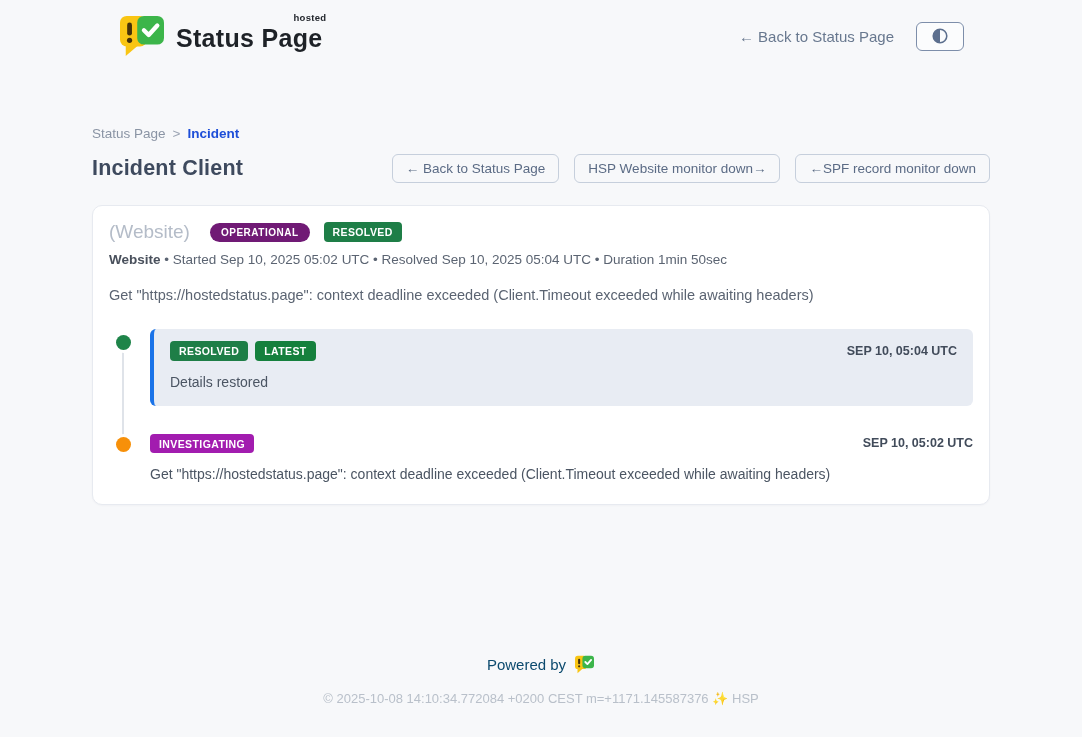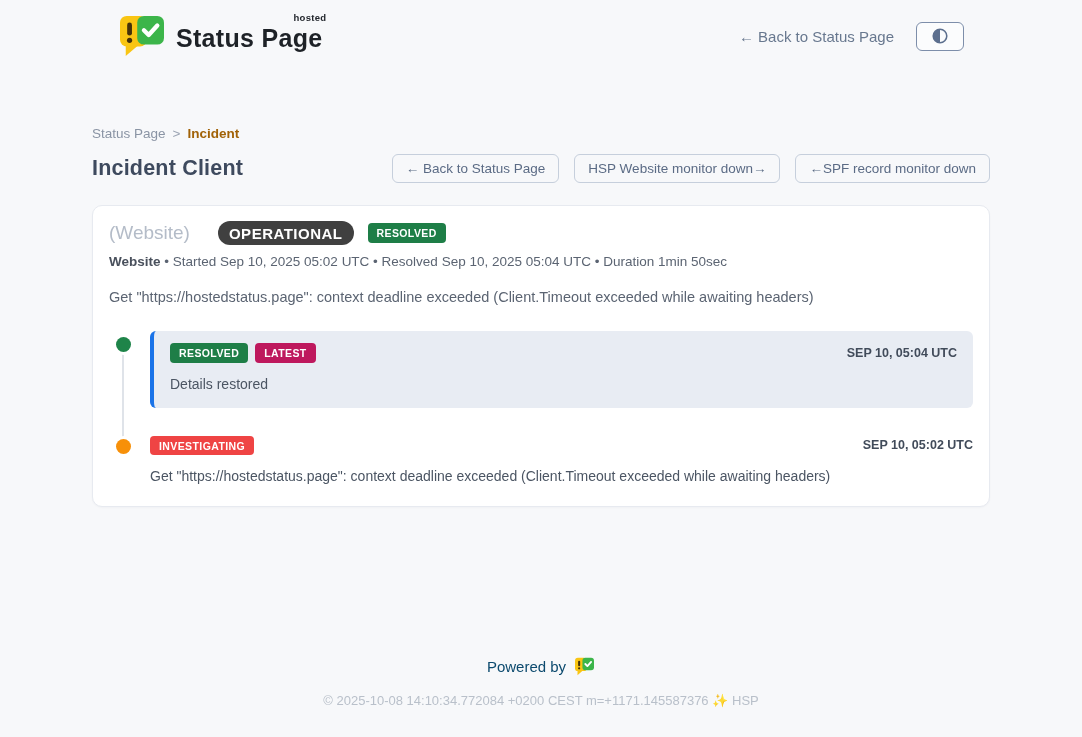--- a/index.html
+++ b/index.html
@@ -29,21 +29,21 @@
   .theme-toggle {
     width:48px; height:29px; border:1px solid #7d8eaa; border-radius:6px;
     background:#fbfcfd; display:flex; align-items:center; justify-content:center;
     cursor:pointer;
   }
 
   
   .main-area { margin-top:68px; }
   .breadcrumb { font-size:13.5px; color:#8a94a4; }
   .breadcrumb .crumb-sep { margin:0 7px; color:#9aa3b2; }
-  .breadcrumb .crumb-current { color:#a16207; font-weight:700; }
+  .breadcrumb .crumb-current { color:#1d4ed8; font-weight:700; }
   .title-row {
     margin-top:13px; display:flex; justify-content:space-between; align-items:center;
   }
   .page-title { font-size:21.5px; font-weight:700; color:#3e4a5e; letter-spacing:.2px; }
   .nav-buttons { display:flex; gap:15px; }
   .nav-buttons button {
     font-family:"Liberation Sans", sans-serif;
     font-size:13.5px; color:#5b6b85; background:#f7f8fa;
     border:1px solid #c6cfdc; border-radius:6px;
     padding:6px 13px; cursor:pointer; white-space:nowrap;
@@ -53,22 +53,22 @@
   .card {
     margin-top:22px; background:#ffffff; border:1px solid #e7eaf0;
     border-radius:10px; padding:15px 16px 22px 16px;
     box-shadow:0 1px 2px rgba(20,30,50,.03);
   }
   .card-title-row { display:flex; align-items:center; gap:8px; flex-wrap:wrap; }
   .incident-title { font-size:19px; font-weight:700; color:#3d4a5c; }
   .incident-component { font-size:19px; font-weight:400; color:#b4bcc8; }
   .badge { display:inline-block; color:#fff; font-weight:700; line-height:1; }
   .badge-operational {
-    background:#404040; border-radius:999px; font-size:15px; letter-spacing:.5px;
-    padding:5px 11px 4px; margin-left:20px;
+    background:#701a75; border-radius:999px; font-size:10px; letter-spacing:.5px;
+    padding:5px 11px 4px; margin-left:12px;
   }
   .badge-resolved-top {
     background:#1e7e47; border-radius:4px; font-size:10.5px; letter-spacing:.4px;
     padding:5px 9px 4px; margin-left:6px;
   }
   .meta-line { margin-top:9px; font-size:13.5px; color:#5b6472; }
   .meta-component { font-weight:700; color:#49505c; }
   .incident-description { margin-top:20px; font-size:14.5px; color:#5b6472; }
 
   
@@ -86,22 +86,22 @@
   .tl-dot-green { background:#1e8449; top:6px; }
   .tl-dot-orange { background:#f79009; top:3px; }
   .tl-box {
     background:#e8ecf3; border-left:4px solid #1a73e8; border-radius:6px;
     padding:12px 16px 16px 16px;
   }
   .tl-head { display:flex; justify-content:space-between; align-items:center; }
   .tl-badges { display:flex; gap:7px; }
   .tl-badge { border-radius:4px; font-size:10.5px; letter-spacing:.4px; padding:5px 9px 4px; }
   .tl-badge-resolved { background:#1e7e47; }
-  .tl-badge-latest { background:#be185d; }
-  .tl-badge-investigating { background:#ef4444; }
+  .tl-badge-latest { background:#15803d; }
+  .tl-badge-investigating { background:#a21caf; }
   .tl-timestamp { font-size:12.5px; font-weight:700; color:#414b5a; }
   .tl-message { margin-top:13px; font-size:14px; color:#4b5563; }
 
   
   .site-footer { margin-top:150px; text-align:center; padding-bottom:24px; }
   .powered-by {
     display:flex; align-items:center; justify-content:center; gap:8px;
     font-size:15px; color:#0c4a6e;
   }
   .powered-by svg { display:block; }

